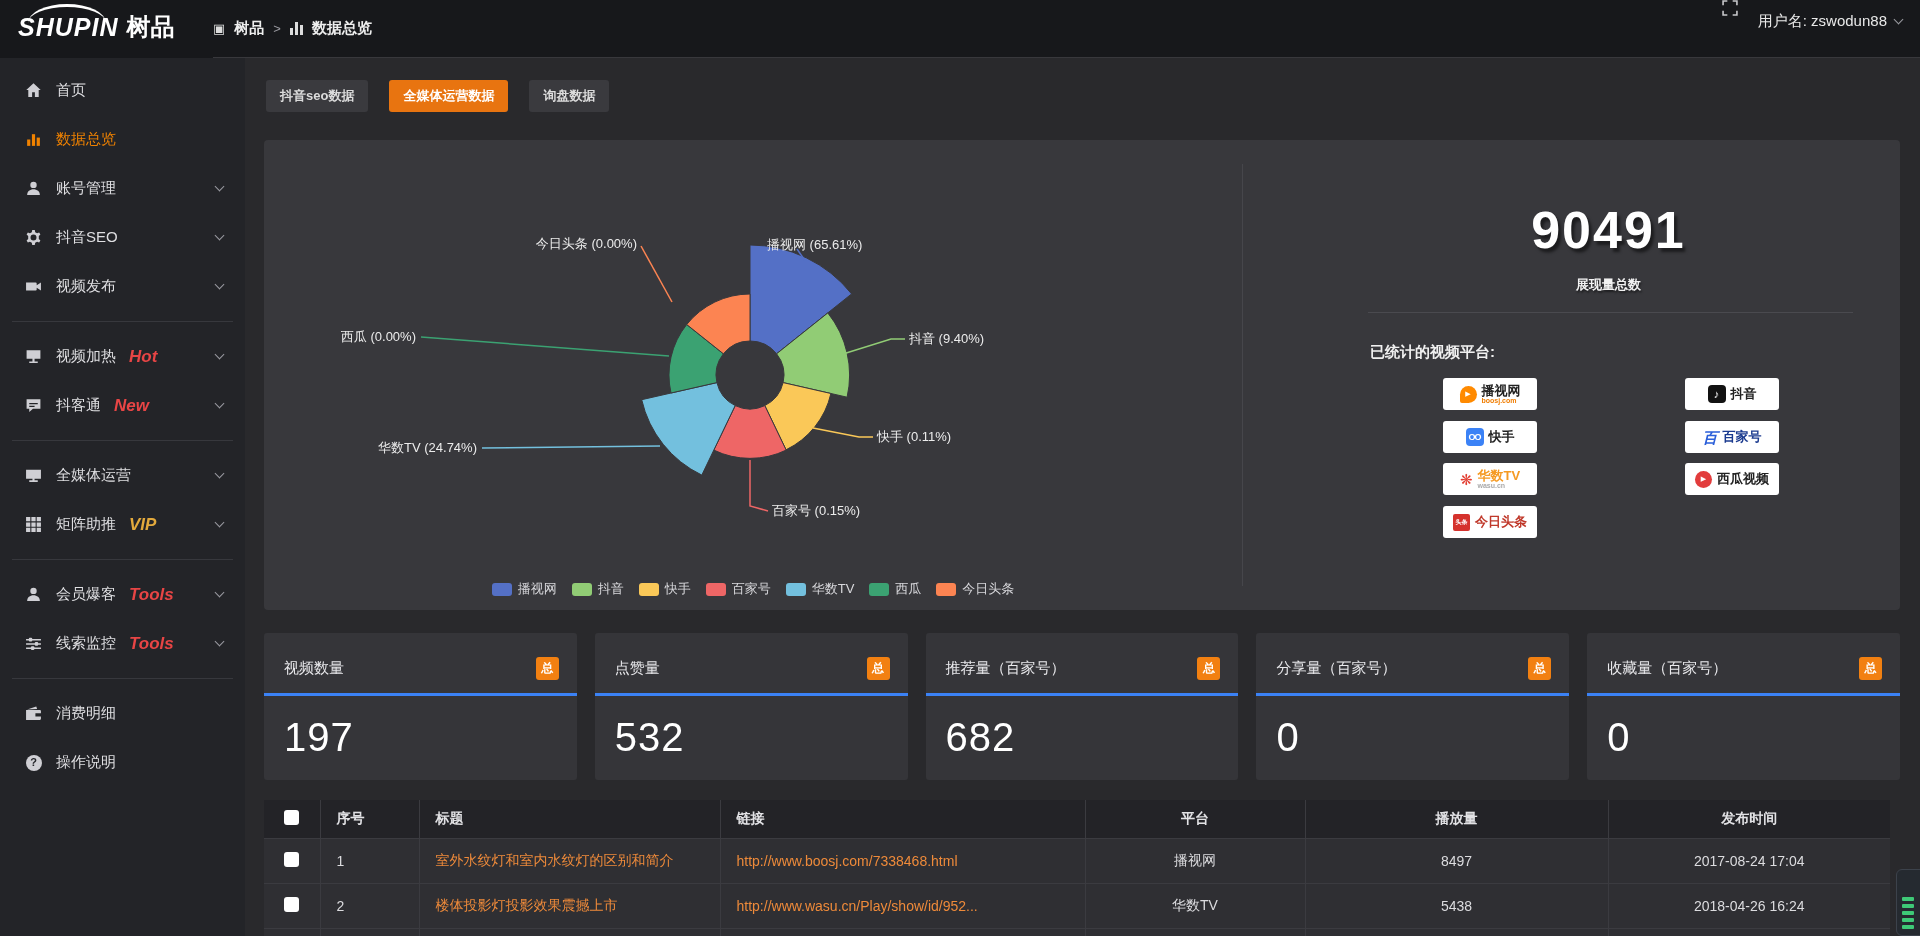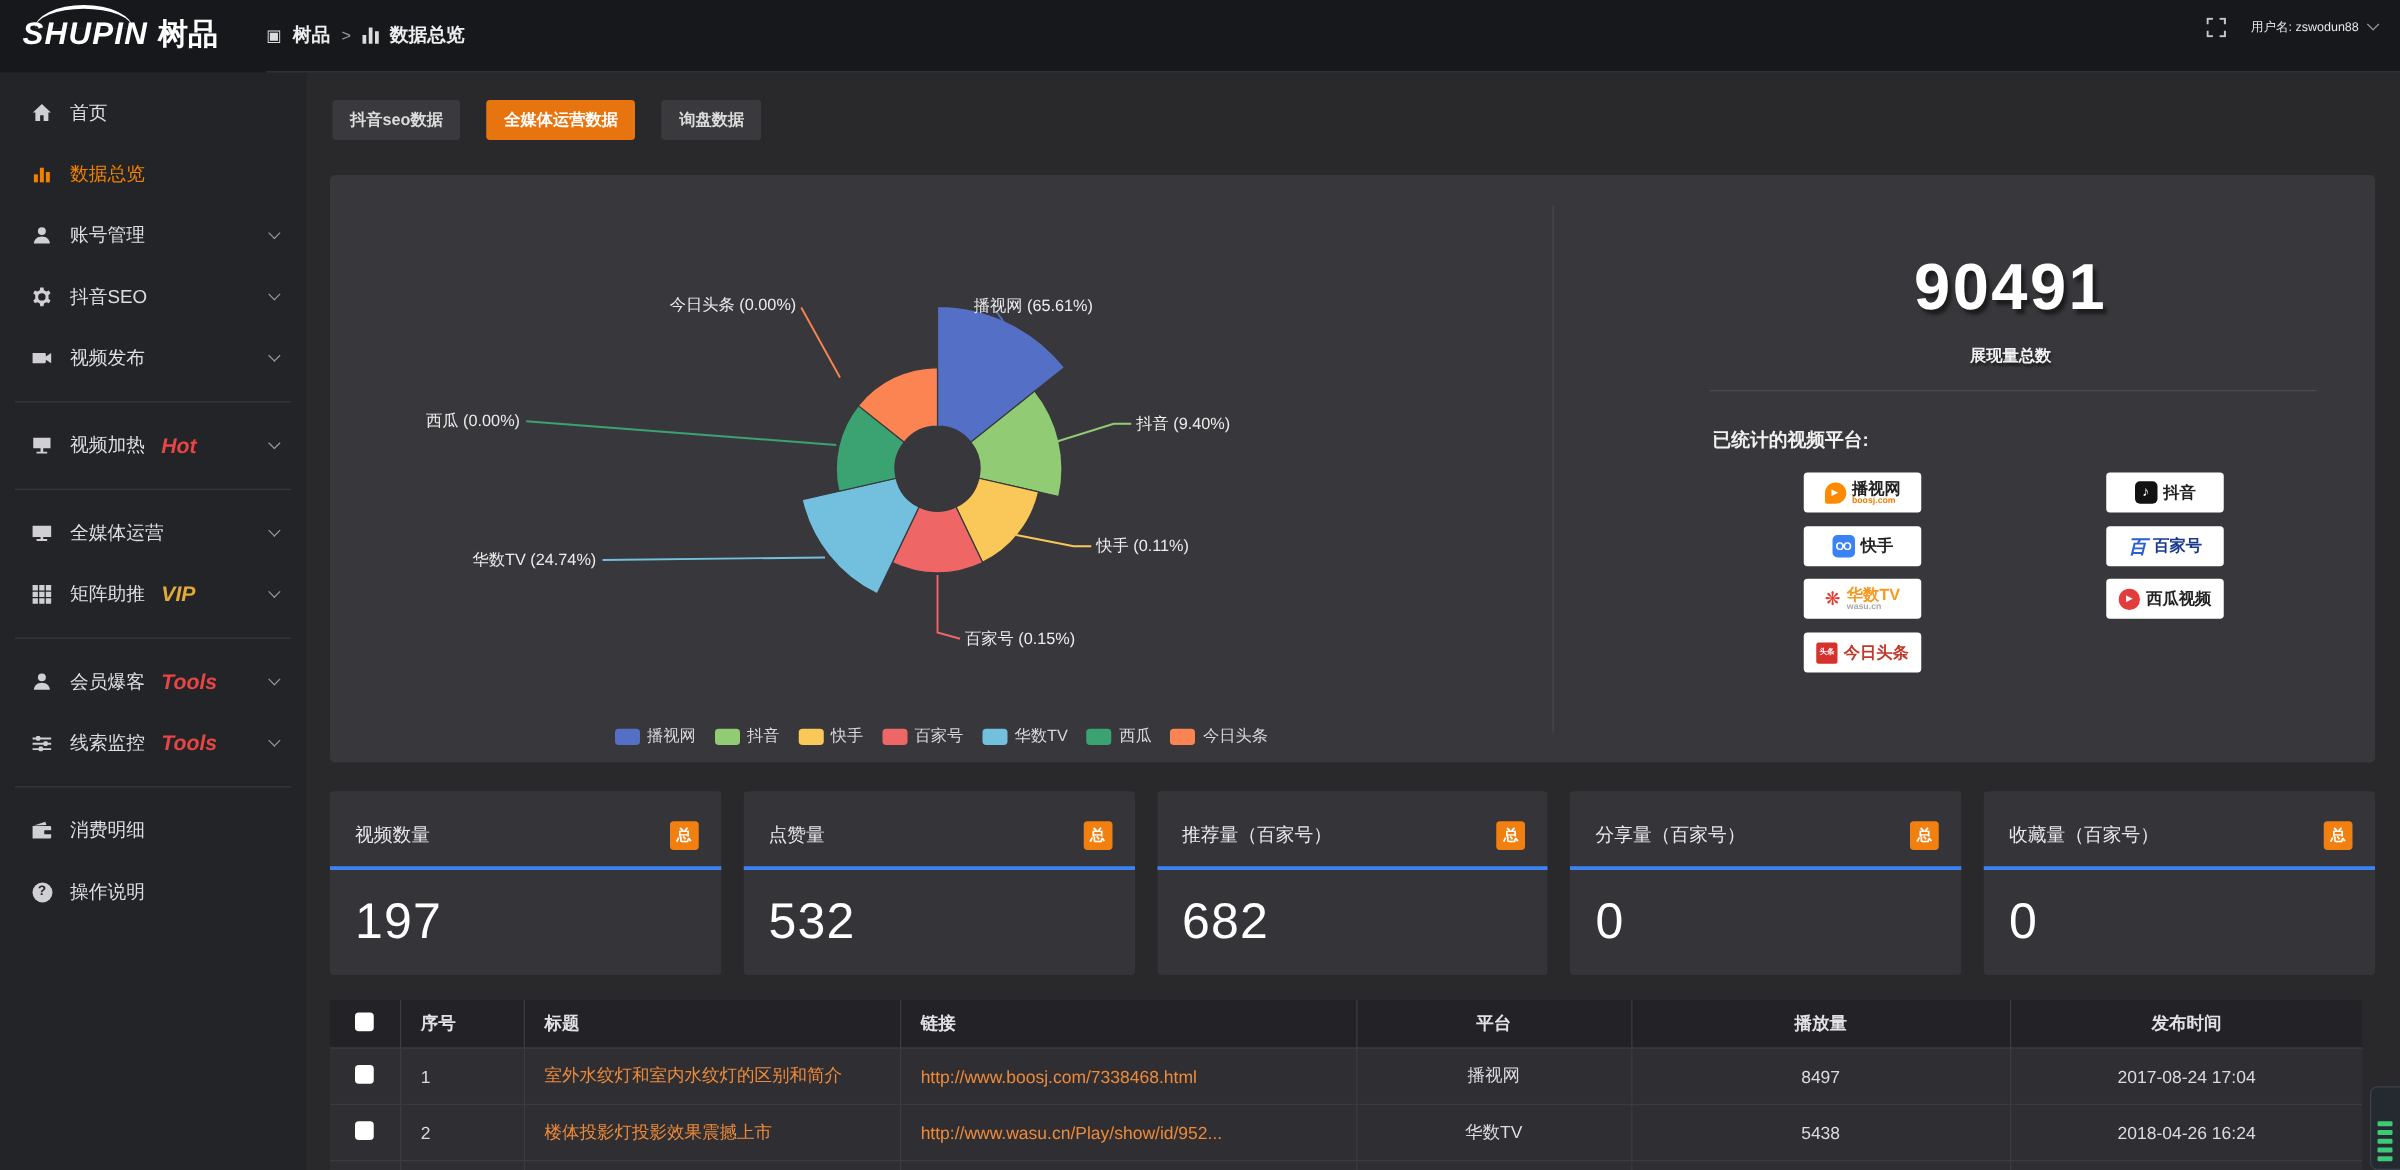--- a/index.html
+++ b/index.html
@@ -15,21 +15,21 @@
     border-top:3px solid #fff;border-radius:50% 50% 0 0 / 100% 100% 0 0;}
   #logo .cn{font-size:24px;font-weight:700;margin-left:8px;}
   #breadcrumb{position:absolute;left:213px;top:0;height:57px;display:flex;align-items:center;gap:9px;color:#eee;font-size:15px;font-weight:700;}
   #breadcrumb .sep{color:#9a9aa0;font-size:13px;font-weight:400;}
   .glyph-sq{font-size:13px;color:#dcdcdc;line-height:1;}
   .bars-icon{display:inline-flex;align-items:flex-end;gap:2px;height:13px;}
   .bars-icon i{display:block;width:3px;background:#dcdcdc;}
   .bars-icon i:nth-child(1){height:7px;}
   .bars-icon i:nth-child(2){height:13px;}
   .bars-icon i:nth-child(3){height:10px;}
-  #user-area{position:absolute;right:18px;top:0;height:43px;display:flex;align-items:center;gap:20px;color:#e8e8e8;font-size:10px;}
+  #user-area{position:absolute;right:18px;top:0;height:43px;display:flex;gap:20px;color:#e8e8e8;font-size:15px;}
   #user-name{display:flex;align-items:center;gap:8px;cursor:pointer;}
   .chev{width:7px;height:7px;border-right:1.5px solid #9a9aa0;border-bottom:1.5px solid #9a9aa0;
     transform:rotate(45deg);display:inline-block;margin-top:-4px;}
 
   
   #sidebar{position:absolute;left:0;top:58px;width:245px;bottom:0;background:#232428;padding-top:8px;}
   .side-item{position:relative;display:flex;align-items:center;height:49px;padding-left:24px;color:#dfdfe2;font-size:15px;cursor:pointer;}
   .side-item .ic{width:19px;height:19px;margin-right:13px;display:inline-flex;align-items:center;justify-content:center;color:#cfcfd4;}
   .side-item.active{color:#f08200;}
   .side-item.active .ic{color:#f08200;}
@@ -192,20 +192,30 @@
     <div class="side-item">
       <span class="ic">
         <svg width="17" height="17" viewBox="0 0 16 16" fill="currentColor">
           <path d="M1.5 2h13v8h-13zM7 10h2v2.6h3V14H4v-1.4h3z"></path>
         </svg>
       </span>
       <span>视频加热</span>
       <span class="side-badge" style="color: rgb(232, 69, 69);">Hot</span>
       <span class="chev"></span>
     </div>
+    <div class="side-item">
+      <span class="ic">
+        <svg width="17" height="17" viewBox="0 0 16 16" fill="currentColor">
+          <path fill-rule="evenodd" d="M1.5 2h13v9h-7L4 14v-3H1.5zM4 5.6h8v1.2H4zm0 2.6h5v1.2H4z"></path>
+        </svg>
+      </span>
+      <span>抖客通</span>
+      <span class="side-badge" style="color: rgb(232, 69, 69);">New</span>
+      <span class="chev"></span>
+    </div>
     <div class="side-div"></div>
     <div class="side-item">
       <span class="ic">
         <svg width="17" height="17" viewBox="0 0 16 16" fill="currentColor">
           <path d="M1 2.5h14V11H9v1.5h3V14H4v-1.5h3V11H1z"></path>
         </svg>
       </span>
       <span>全媒体运营</span>
       <span class="chev"></span>
     </div>
@@ -308,21 +318,21 @@
         </span>
         <span class="legend-item">
           <span class="legend-swatch" style="background: rgb(59, 162, 114);"></span>
           <span>西瓜</span>
         </span>
         <span class="legend-item">
           <span class="legend-swatch" style="background: rgb(252, 132, 82);"></span>
           <span>今日头条</span>
         </span>
       </div>
-  <div class="pie-label" style="left: 515px; top: 96px;">播视网 (65.61%)</div>
+  <div class="pie-label" style="left: 503px; top: 96px;">播视网 (65.61%)</div>
       <div class="pie-label" style="left: 645px; top: 190px;">抖音 (9.40%)</div>
       <div class="pie-label" style="left: 613px; top: 288px;">快手 (0.11%)</div>
       <div class="pie-label" style="left: 508px; top: 362px;">百家号 (0.15%)</div>
       <div class="pie-label r" style="left: 213px; top: 299px;">华数TV (24.74%)</div>
       <div class="pie-label r" style="left: 152px; top: 188px;">西瓜 (0.00%)</div>
       <div class="pie-label r" style="left: 373px; top: 95px;">今日头条 (0.00%)</div>
     </div>
   <div id="panel-vdiv"></div>
   <div id="overview">
     <div id="total-value">90491</div>

